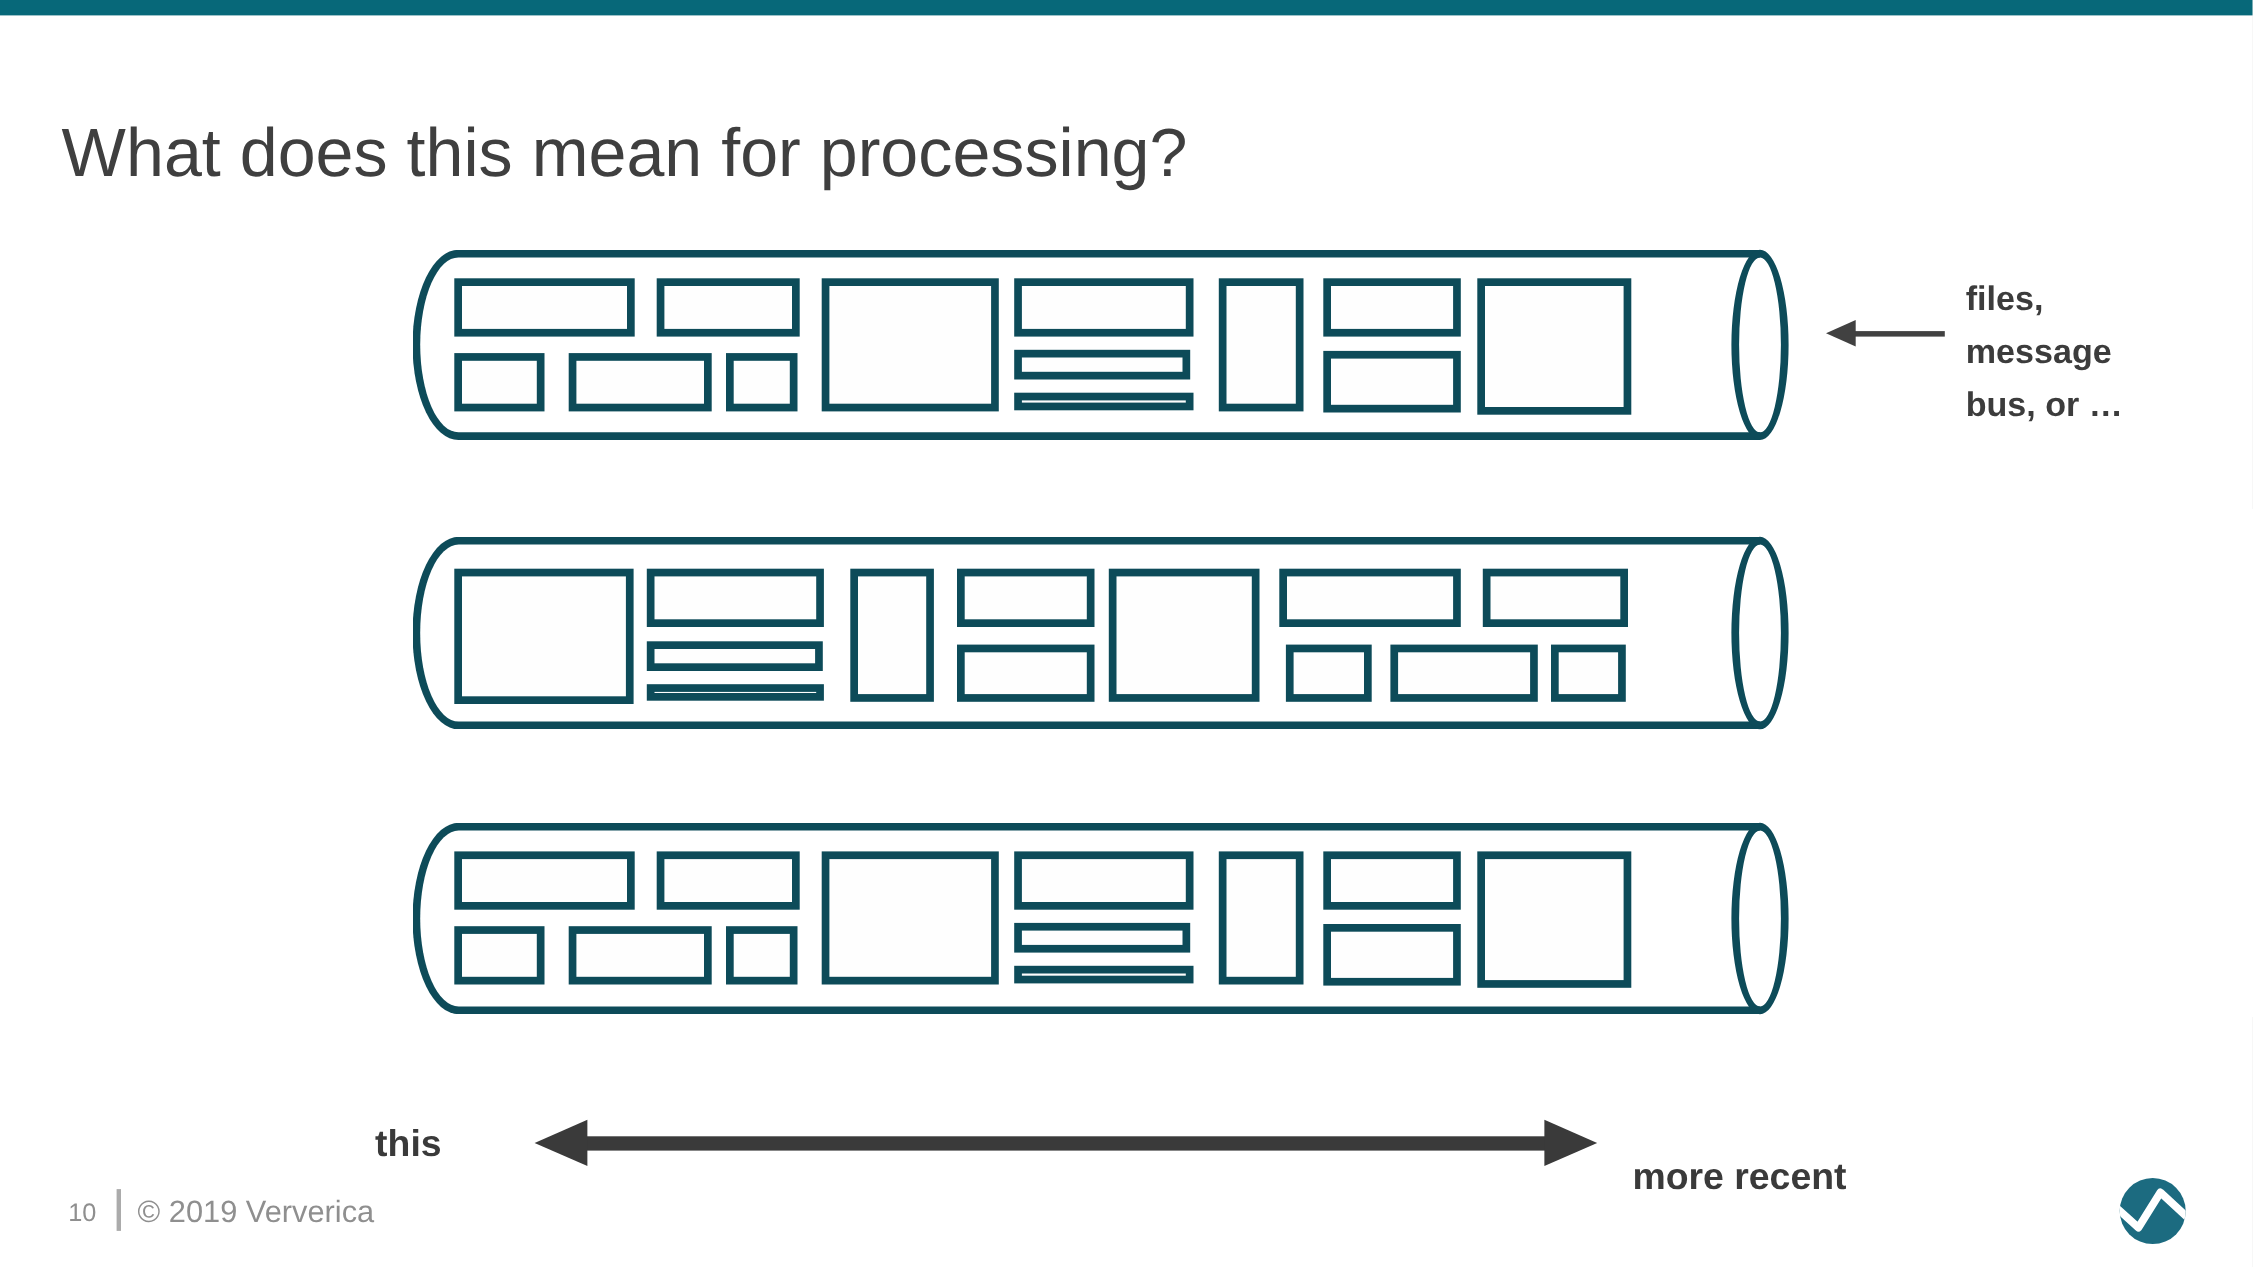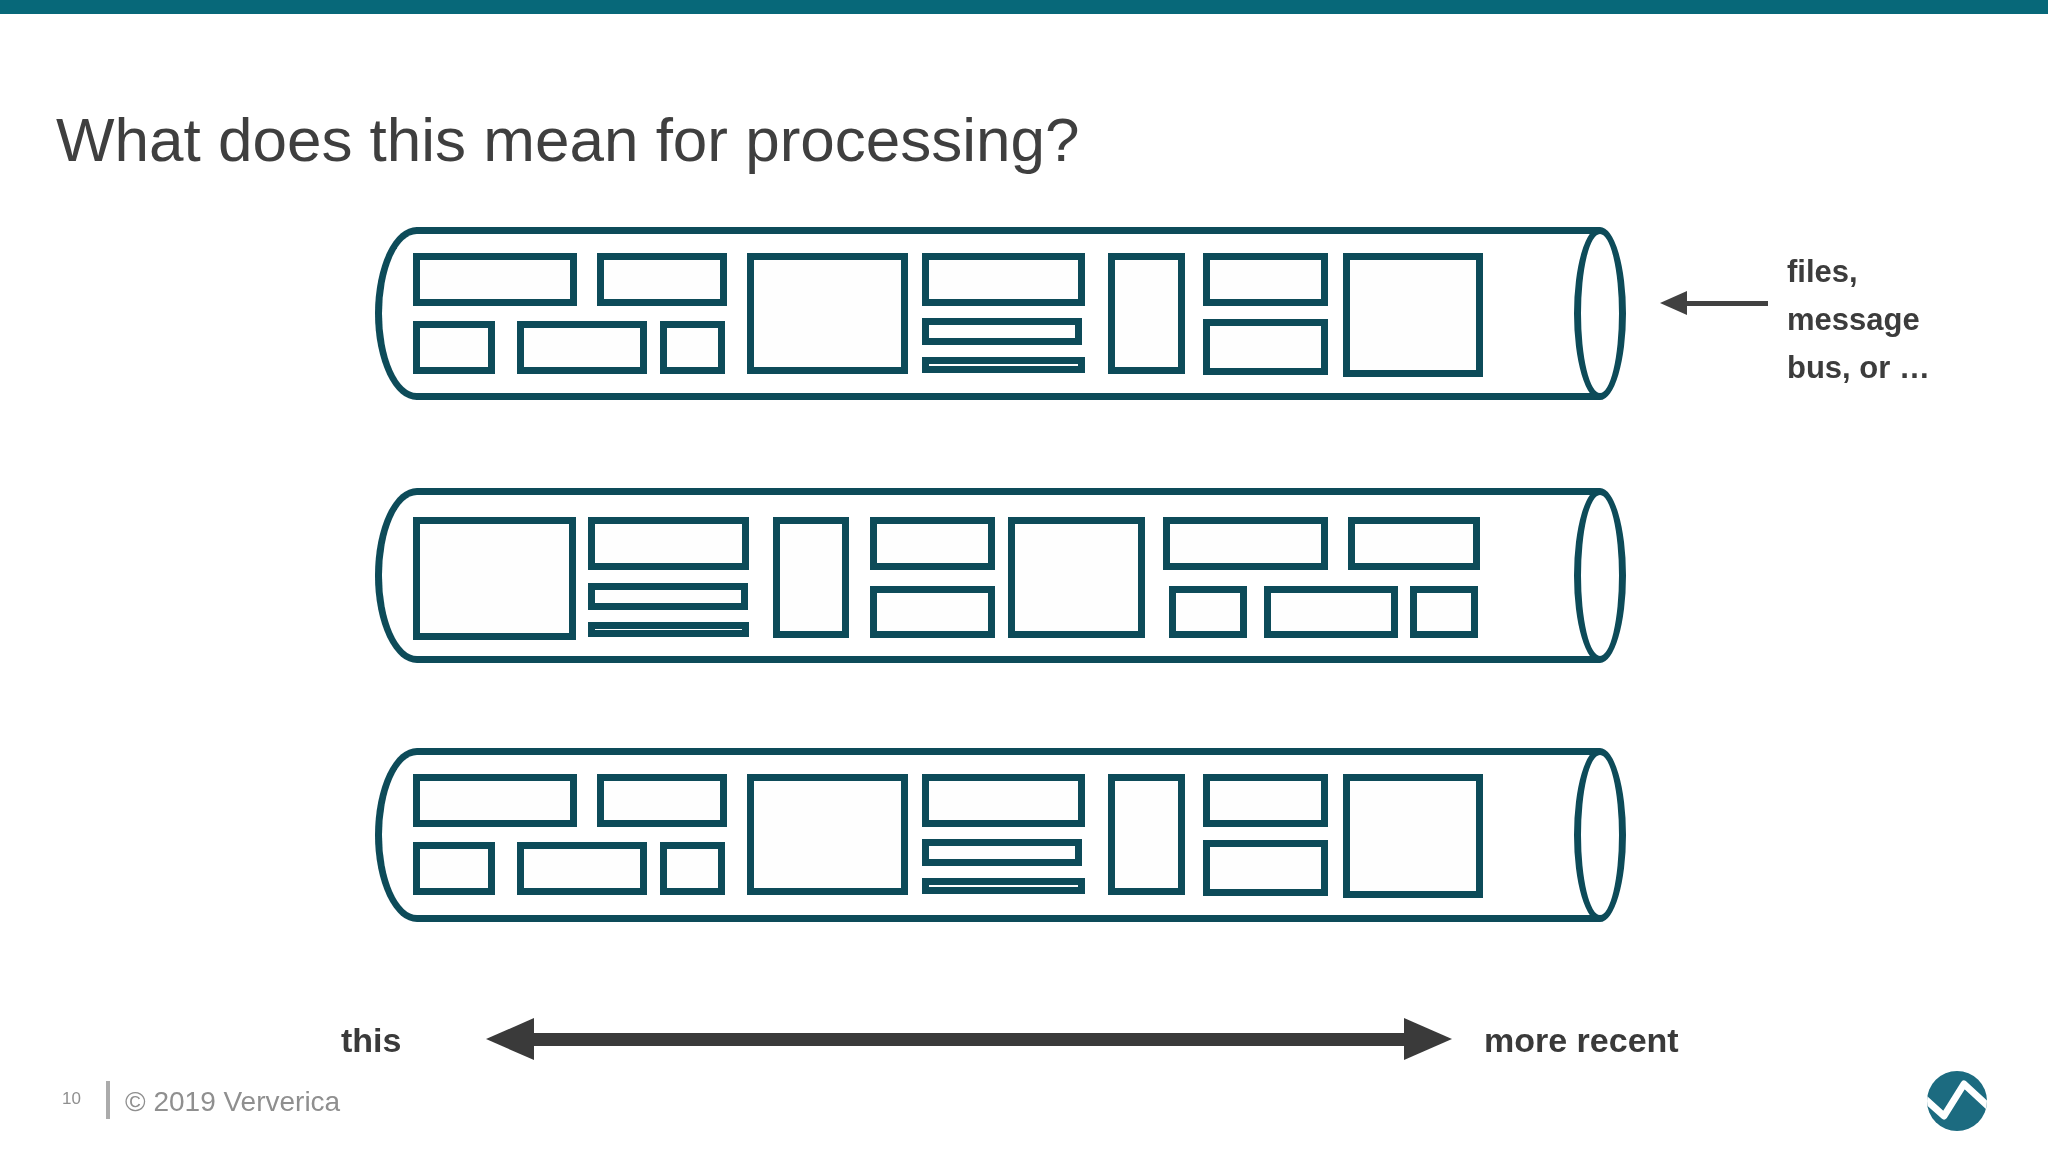--- a/index.html
+++ b/index.html
@@ -81,25 +81,25 @@
     border-top:21px solid transparent;
     border-bottom:21px solid transparent;
     border-left:48px solid var(--arrow-dark);
   }
   .tl-label{
     position:absolute;top:1021px;
     font-size:34px;font-weight:700;color:var(--arrow-dark);
     white-space:nowrap;
   }
   .tl-label.left{left:341px;}
-  .tl-label.right{left:1484px;}
+  .tl-label.right{left:1484px;margin-top:30px;}
   
   .page-number{
     position:absolute;left:62px;top:1089px;
-    font-size:17px;color:var(--text-gray);
+    font-size:23px;color:var(--text-gray);
   }
   .footer-sep{
     position:absolute;left:106px;top:1081px;width:4px;height:38px;
     background:#ababab;
   }
   .copyright{
     position:absolute;left:125px;top:1086px;
     font-size:28px;color:var(--text-gray);
   }
   .logo{

